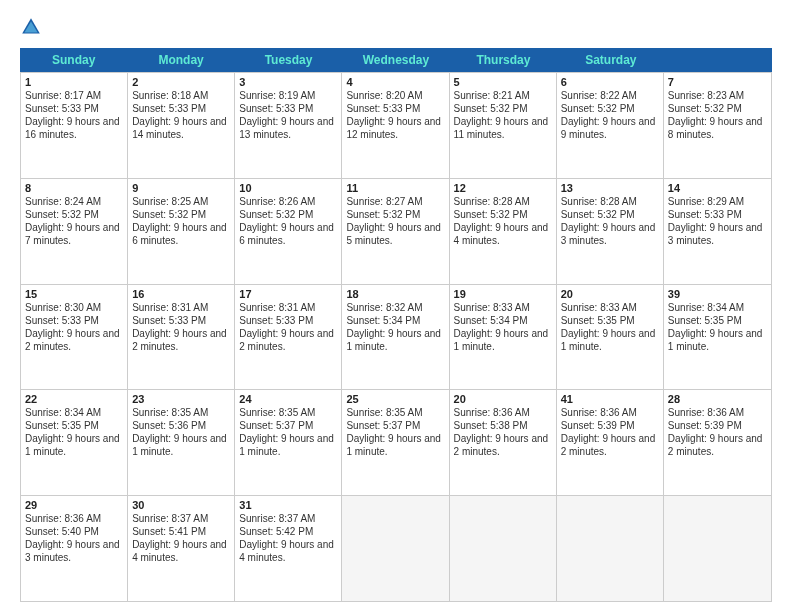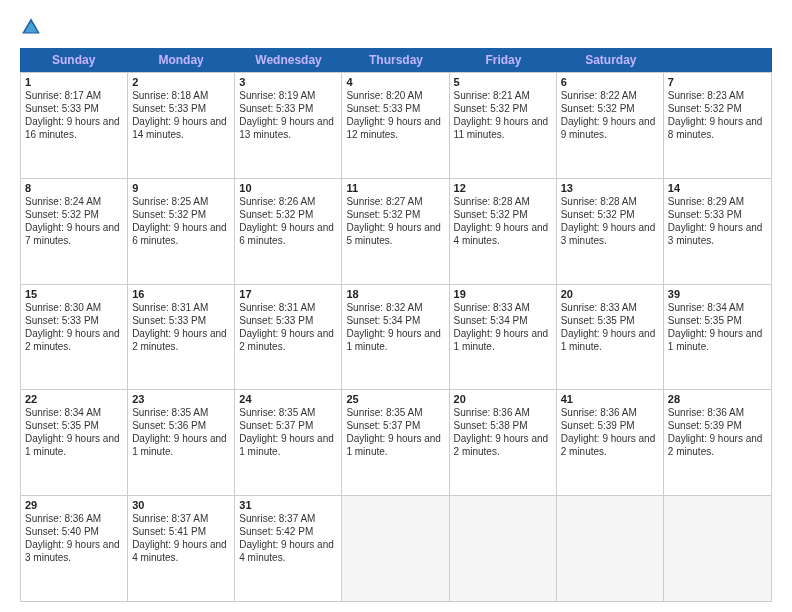--- a/index.html
+++ b/index.html
@@ -64,21 +64,21 @@
       flex: 1;
       display: flex;
       flex-direction: column;
     }
     .cal-header {
       display: grid;
       grid-template-columns: repeat(7, 1fr);
       background: #1a5fa8;
     }
     .cal-header-cell {
-      color: #c4b5fd;
+      color: #5eead4;
       font-size: 12px;
       font-weight: bold;
       text-align: center;
       padding: 5px 2px;
     }
     .cal-body {
       display: flex;
       flex-direction: column;
       flex: 1;
       border-left: 1px solid #ccc;
@@ -137,23 +137,23 @@
     <div class="title-block">
       <div class="month-title"></div>
       <div class="location"></div>
     </div>
   </div>
 
   <div class="calendar">
     <div class="cal-header">
       <div class="cal-header-cell">Sunday</div>
       <div class="cal-header-cell">Monday</div>
+      <div class="cal-header-cell">Tuesday</div>
       <div class="cal-header-cell">Wednesday</div>
       <div class="cal-header-cell">Thursday</div>
-      <div class="cal-header-cell">Friday</div>
       <div class="cal-header-cell">Saturday</div>
     </div>
     <div class="cal-body" id="cal-body">
     <div class="cal-row">
           <div class="cal-cell"><span class="day-num">1</span><span class="cell-text">Sunrise: 8:17 AM<br>Sunset: 5:33 PM<br>Daylight: 9 hours and 16 minutes.</span></div>
           <div class="cal-cell"><span class="day-num">2</span><span class="cell-text">Sunrise: 8:18 AM<br>Sunset: 5:33 PM<br>Daylight: 9 hours and 14 minutes.</span></div>
           <div class="cal-cell"><span class="day-num">3</span><span class="cell-text">Sunrise: 8:19 AM<br>Sunset: 5:33 PM<br>Daylight: 9 hours and 13 minutes.</span></div>
           <div class="cal-cell"><span class="day-num">4</span><span class="cell-text">Sunrise: 8:20 AM<br>Sunset: 5:33 PM<br>Daylight: 9 hours and 12 minutes.</span></div>
           <div class="cal-cell"><span class="day-num">5</span><span class="cell-text">Sunrise: 8:21 AM<br>Sunset: 5:32 PM<br>Daylight: 9 hours and 11 minutes.</span></div>
           <div class="cal-cell"><span class="day-num">6</span><span class="cell-text">Sunrise: 8:22 AM<br>Sunset: 5:32 PM<br>Daylight: 9 hours and 9 minutes.</span></div>

